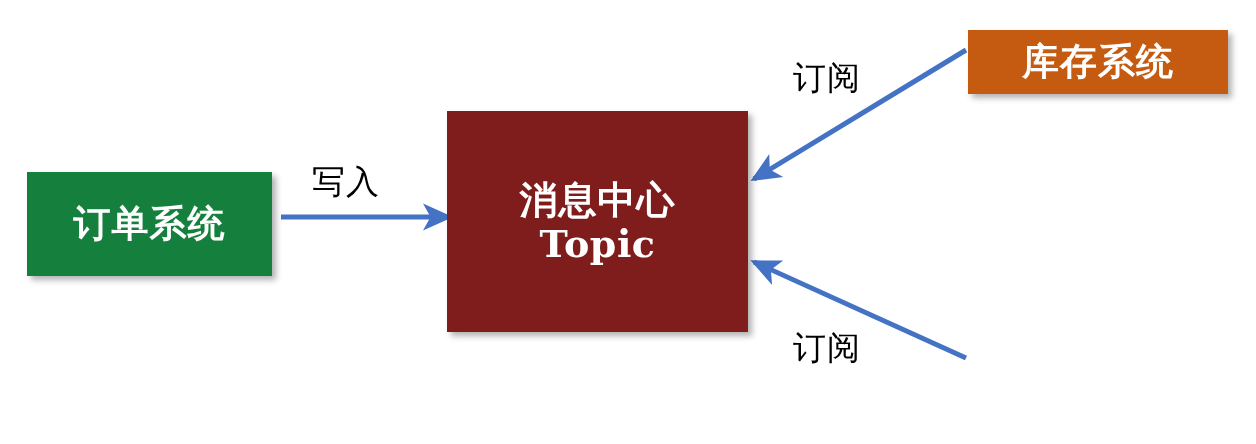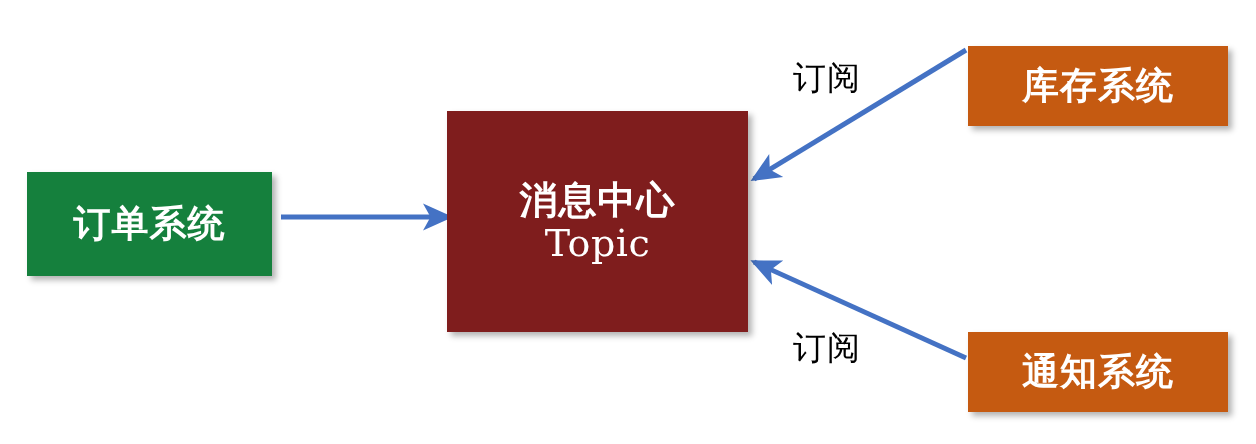--- a/index.html
+++ b/index.html
@@ -29,41 +29,40 @@
     box-shadow: 4px 4px 6px rgba(0,0,0,0.30);
     line-height: 1.08;
   }
   .node .line-cjk {
     font-family: "DejaVu Serif", "Liberation Serif", serif;
     font-weight: 700;
     letter-spacing: 1px;
   }
   .node .line-latin {
     font-family: "DejaVu Serif", "Liberation Serif", serif;
-    font-weight: 400;
+    font-weight: 700;
     letter-spacing: 0.5px;
   }
 
   
   #node-order {
     left: 27px;  top: 172px;  width: 245px; height: 104px;
     background: #15803d;
     font-size: 37px;
   }
   #node-topic {
     left: 447px; top: 111px; width: 301px; height: 221px;
     background: #7f1d1d;
     font-size: 38px;
   }
   #node-topic .line-latin { font-size: 38px; margin-top: 2px; }
   #node-inventory {
-    left: 968px; top: 30px;  width: 260px; height: 80px;
+    left: 968px; top: 30px;  width: 260px; height: 64px;
     background: #C55A11;
     font-size: 37px;
-    margin-top: 16px;
   }
   #node-notify {
     left: 968px; top: 332px; width: 260px; height: 80px;
     background: #C55A11;
     font-size: 37px;
   }
 
   
   #edges {
     position: absolute;
@@ -96,35 +95,33 @@
       </marker>
     </defs>
 
     <line x1="281" y1="217" x2="449" y2="217" stroke="#4472C4" stroke-width="5" marker-end="url(#arrowhead-blue)"></line>
 
     <line x1="966" y1="50" x2="754" y2="179" stroke="#4472C4" stroke-width="5" marker-end="url(#arrowhead-blue)"></line>
 
     <line x1="966" y1="358" x2="754" y2="262" stroke="#4472C4" stroke-width="5" marker-end="url(#arrowhead-blue)"></line>
   </svg>
 
+  <div class="edge-label" id="label-write">写入</div>
 
   <div class="edge-label" id="label-sub-top">订阅</div>
 
   <div class="edge-label" id="label-sub-bottom">订阅</div>
 
   <div class="node" id="node-order">
     <span class="line-cjk">订单系统</span>
   </div>
 
   <div class="node" id="node-topic">
     <span class="line-cjk">消息中心</span>
     <span class="line-latin">Topic</span>
   </div>
 
   <div class="node" id="node-inventory">
     <span class="line-cjk">库存系统</span>
   </div>
 
-  <div class="node" id="node-notify">
-    <span class="line-cjk">通知系统</span>
-  </div>
 
 </div>
 
 </body></html>

